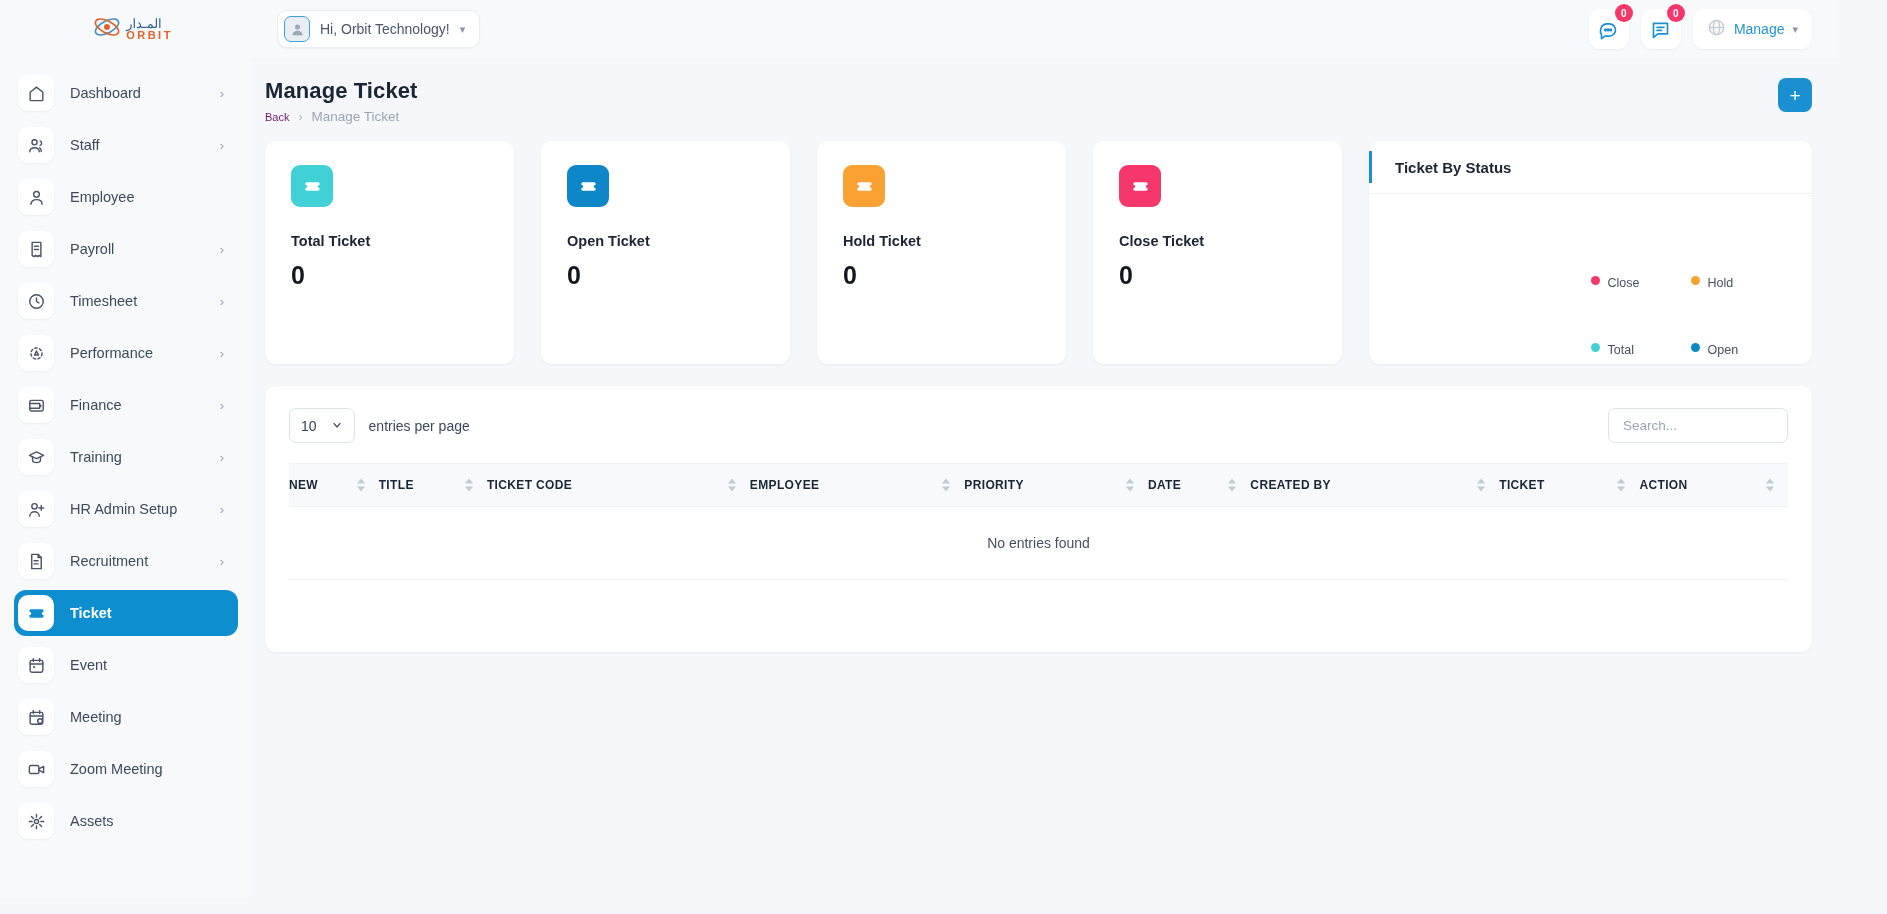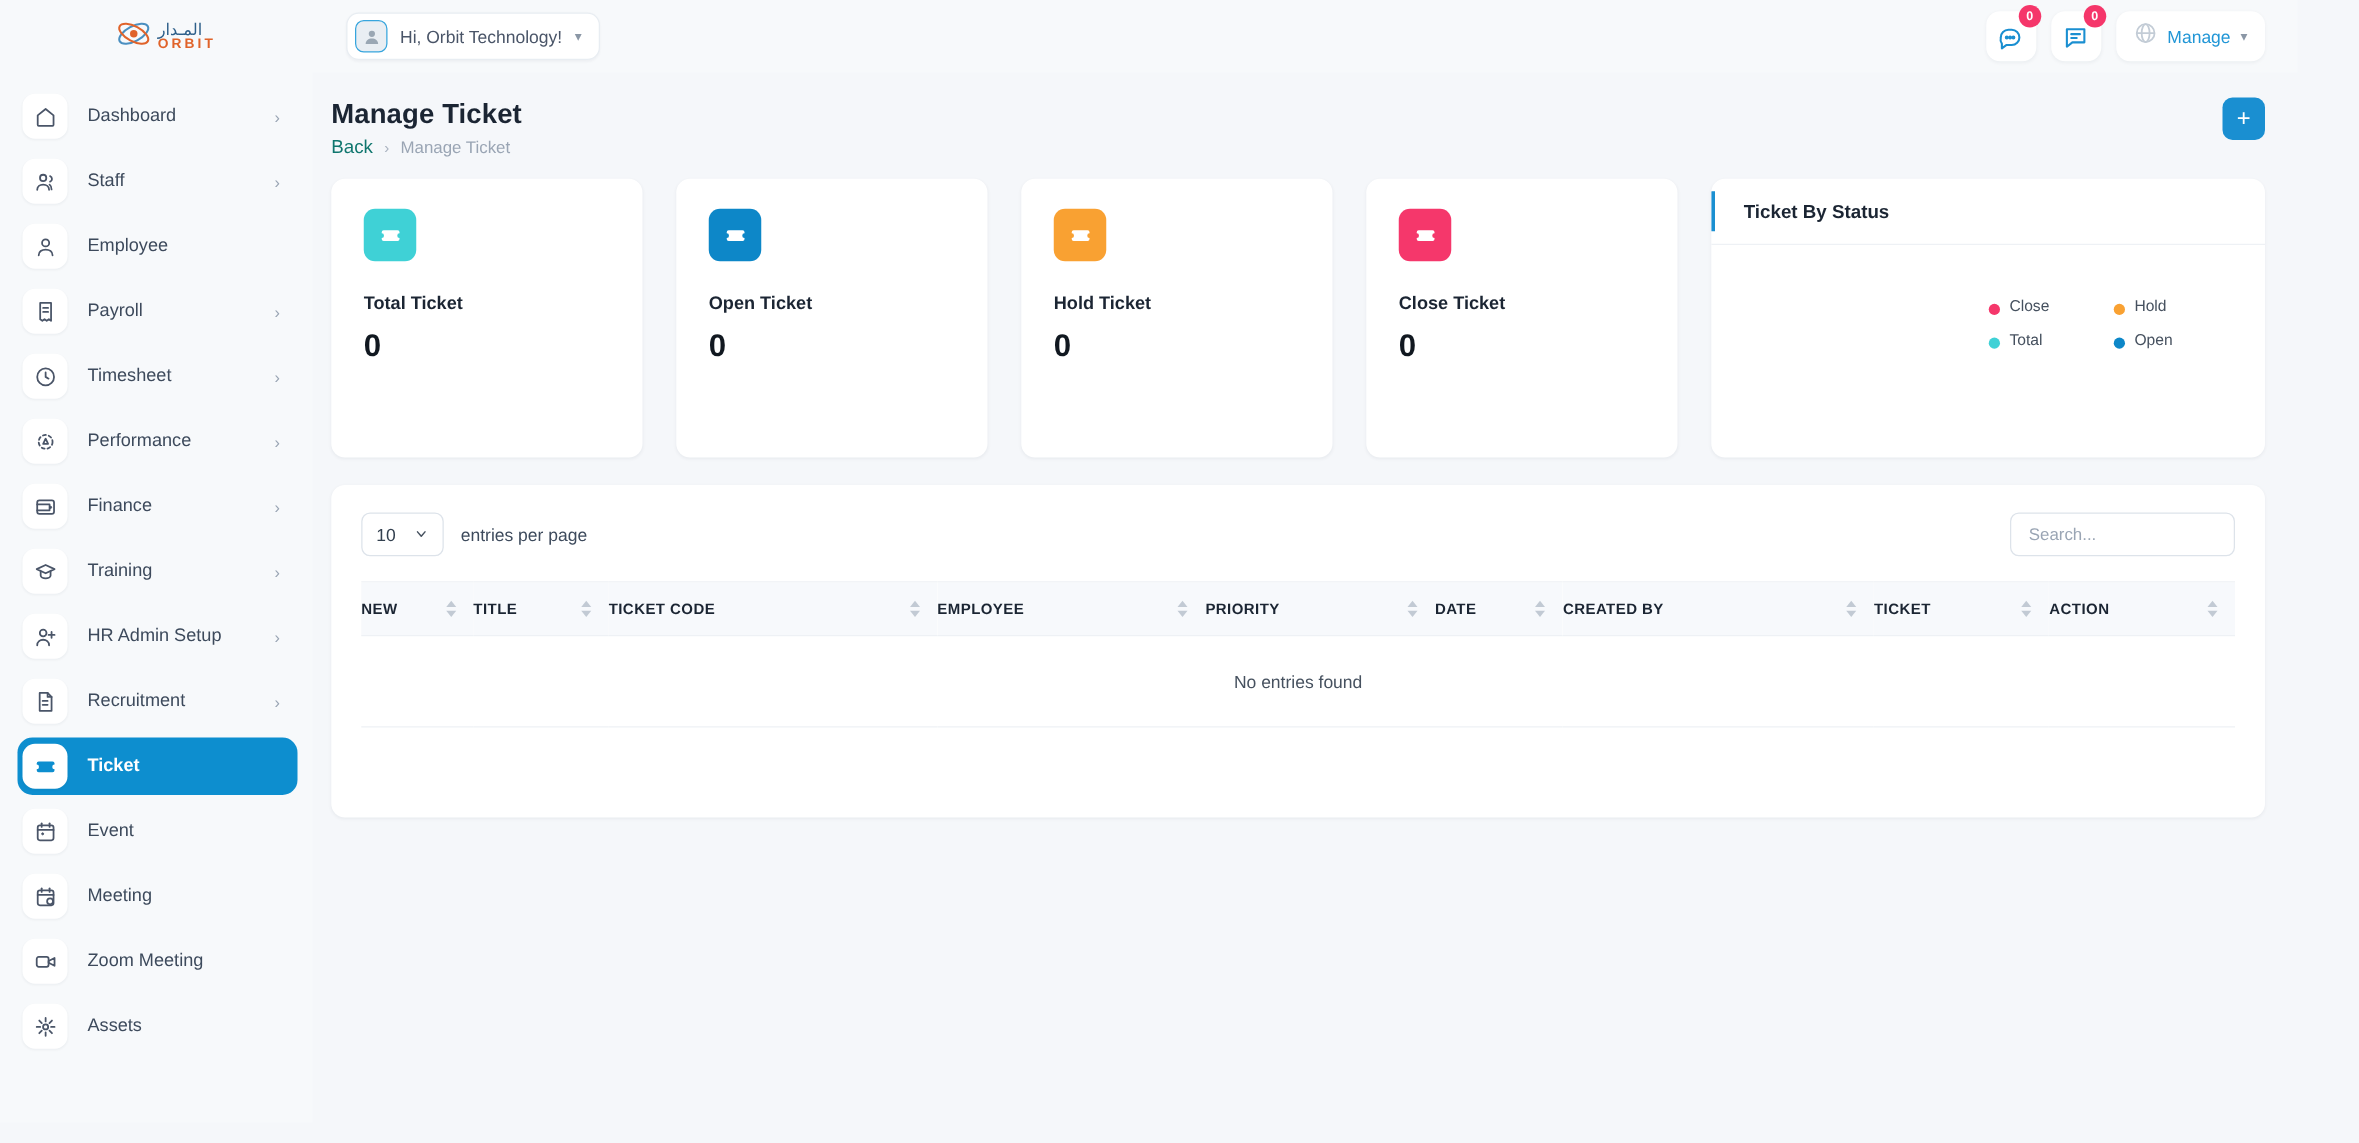--- a/index.html
+++ b/index.html
@@ -87,21 +87,21 @@
   .nav-arrow { color: #9aa5b4; font-size: 13px; }
 
   
   .main {
     position: absolute; top: 58px; left: 250px; right: 0; bottom: 0;
     padding: 20px 26px 0 15px; overflow: hidden;
   }
   .page-head { display: flex; align-items: flex-start; }
   .page-title { font-size: 22px; color: #1b2533; font-weight: bold; letter-spacing: .1px; }
   .crumbs { display: flex; align-items: center; gap: 9px; margin-top: 5px; }
-  .crumb-link { font-size: 15px; color: #0f766e; cursor: pointer; }
+  .crumb-link { font-size: 11px; color: #701a75; cursor: pointer; }
   .crumb-sep { font-size: 12px; color: #a9b2bf; }
   .crumb-cur { font-size: 13.5px; color: #9aa5b4; }
   .add-btn {
     margin-left: auto; width: 34px; height: 34px; border-radius: 8px;
     background: #1a8fd1; color: #fff; border: none; font-size: 19px;
     display: flex; align-items: center; justify-content: center; cursor: pointer;
     line-height: 1;
   }
 
   
@@ -127,21 +127,21 @@
   }
   .chart-accent {
     position: absolute; left: 0; top: 10px; bottom: 10px; width: 3px; background: #1a8fd1;
   }
   .chart-title { font-size: 15px; color: #1b2533; font-weight: bold; }
   .chart-body { height: 170px; position: relative; }
   .legend {
     position: absolute; left: 50%; top: 42px;
     display: grid; grid-template-columns: 100px 100px; gap: 13px 0;
   }
-  .legend-item { display: flex; align-items: flex-end; gap: 8px; }
+  .legend-item { display: flex; align-items: flex-start; gap: 8px; margin-top: 40px; }
   .legend-dot { width: 9px; height: 9px; border-radius: 50%; flex: 0 0 9px; }
   .legend-text { font-size: 12.5px; color: #46515f; }
 
   
   .panel {
     margin-top: 22px; background: #fff; border-radius: 11px;
     box-shadow: 0 1px 3px rgba(16,30,54,.06); padding: 22px 24px 30px;
     height: 266px;
   }
   .panel-top { display: flex; align-items: center; }

